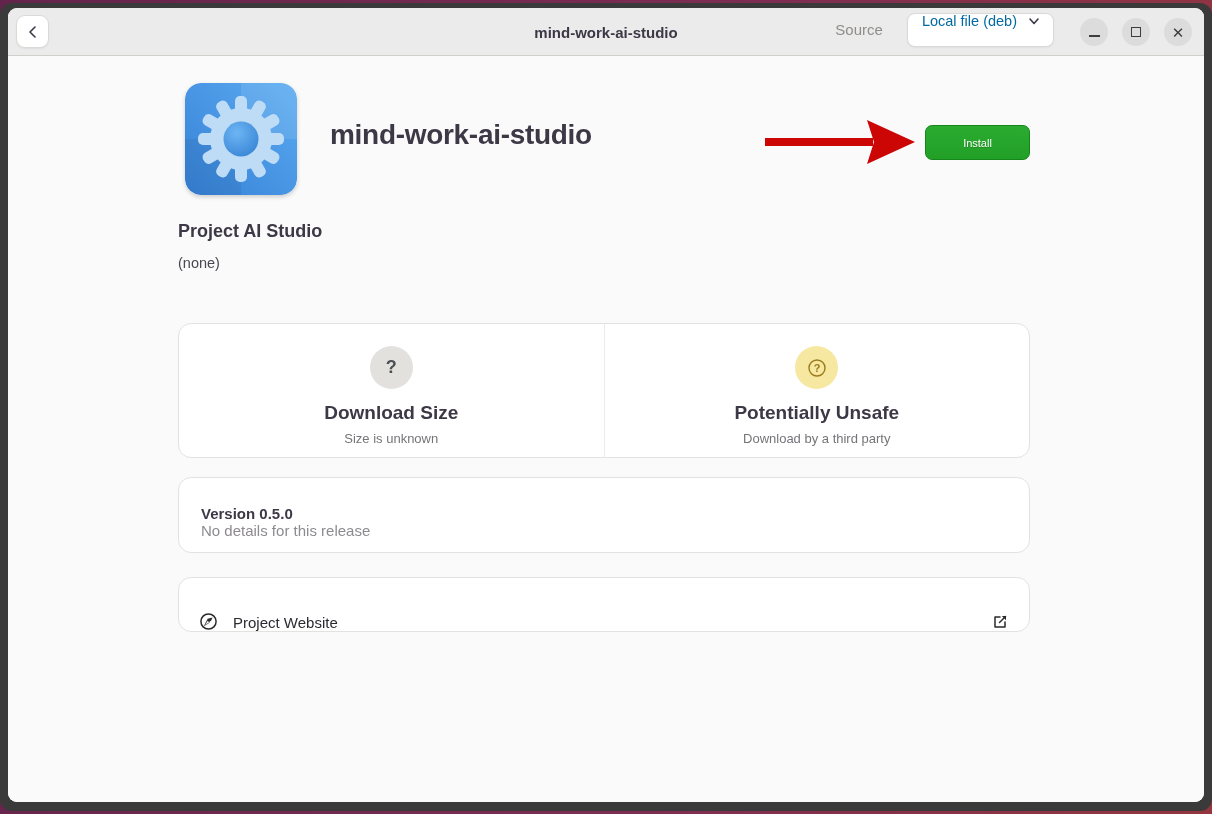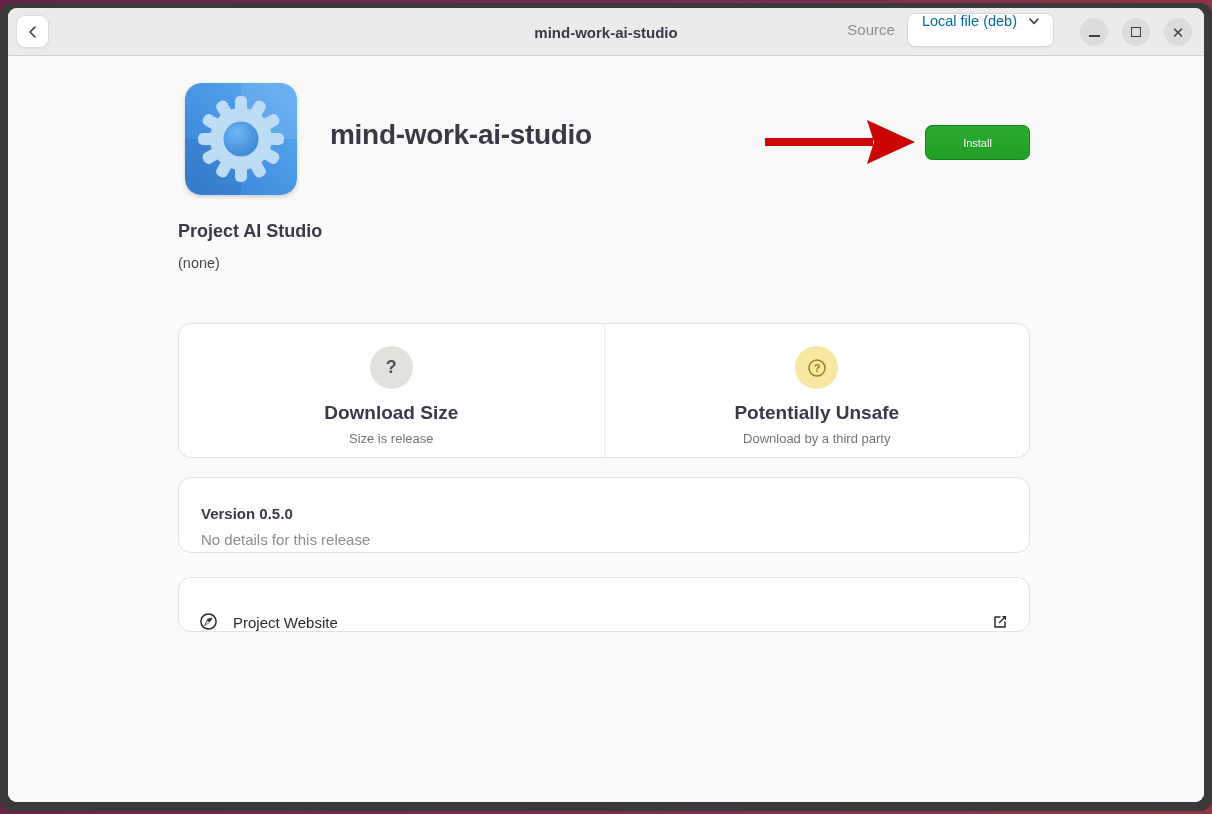--- a/index.html
+++ b/index.html
@@ -29,21 +29,21 @@
     display:flex; align-items:center; justify-content:center;
     box-shadow:0 1px 2px rgba(0,0,0,0.06); cursor:pointer;
   }
   .win-title {
     position:absolute; left:0; right:0; top:0; height:48px;
     display:flex; align-items:center; justify-content:center;
     font-size:15px; font-weight:bold; color:#3d3846; pointer-events:none;
   }
   .source-wrap {
     position:absolute; right:150px; top:0; height:43px;
-    display:flex; align-items:center; gap:12px;
+    display:flex; align-items:center; gap:24px;
   }
   .source-label { font-size:15px; color:#8f8d8a; }
   .source-dropdown {
     height:34px; min-width:140px; background:#ffffff;
     border:1px solid #dbd9d5; border-radius:8px;
     display:flex; align-items:center; gap:10px; padding:0 12px 17px 14px;
     font-size:14.5px; color:#0369a1; cursor:pointer;
     box-shadow:0 1px 2px rgba(0,0,0,0.05);
   }
   .win-controls {
@@ -99,21 +99,21 @@
     width:43px; height:43px; border-radius:50%;
     display:flex; align-items:center; justify-content:center;
   }
   .tile-circle.gray { background:#e3e1de; }
   .tile-circle.yellow { background:#f6e8a0; }
   .q-glyph { font-size:18px; font-weight:bold; color:#4b4e55; }
   .tile-title { margin-top:13px; font-size:19px; font-weight:bold; color:#3d3846; }
   .tile-sub { margin-top:7px; font-size:13px; color:#767479; }
   .version-card { top:421px; height:76px; padding:27px 22px; cursor:pointer; }
   .version-title { font-size:15px; font-weight:bold; color:#3d3846; }
-  .version-sub { margin-top:9px; font-size:15px; color:#8d8b90; }
+  .version-sub { font-size:15px; color:#8d8b90; }
   .website-card {
     top:521px; height:55px; display:flex; align-items:flex-end;
     padding:0 20px; gap:15px; cursor:pointer;
   }
   .website-label { font-size:15px; color:#2c2b30; flex:1; }
   .icon { display:flex; align-items:center; justify-content:center; }
 </style>
 </head>
 <body>
 
@@ -205,21 +205,21 @@
     <div class="developer-name">Project AI Studio</div>
     <div class="license-text">(none)</div>
 
     <div class="card tiles-card">
 
       <div class="tile">
         <div class="tile-circle gray">
           <span class="q-glyph">?</span>
         </div>
         <div class="tile-title">Download Size</div>
-        <div class="tile-sub">Size is release</div>
+        <div class="tile-sub">Size is unknown</div>
       </div>
 
       <div class="tile">
         <div class="tile-circle yellow">
           <svg width="20" height="20" viewBox="0 0 20 20">
             <circle cx="10" cy="10" r="8" fill="none" stroke="#9a7a1c" stroke-width="1.4"></circle>
             <text x="10" y="14" text-anchor="middle" font-size="11" font-weight="bold" fill="#9a7a1c" font-family="Liberation Sans, sans-serif">?</text>
           </svg>
         </div>
         <div class="tile-title">Potentially Unsafe</div>

